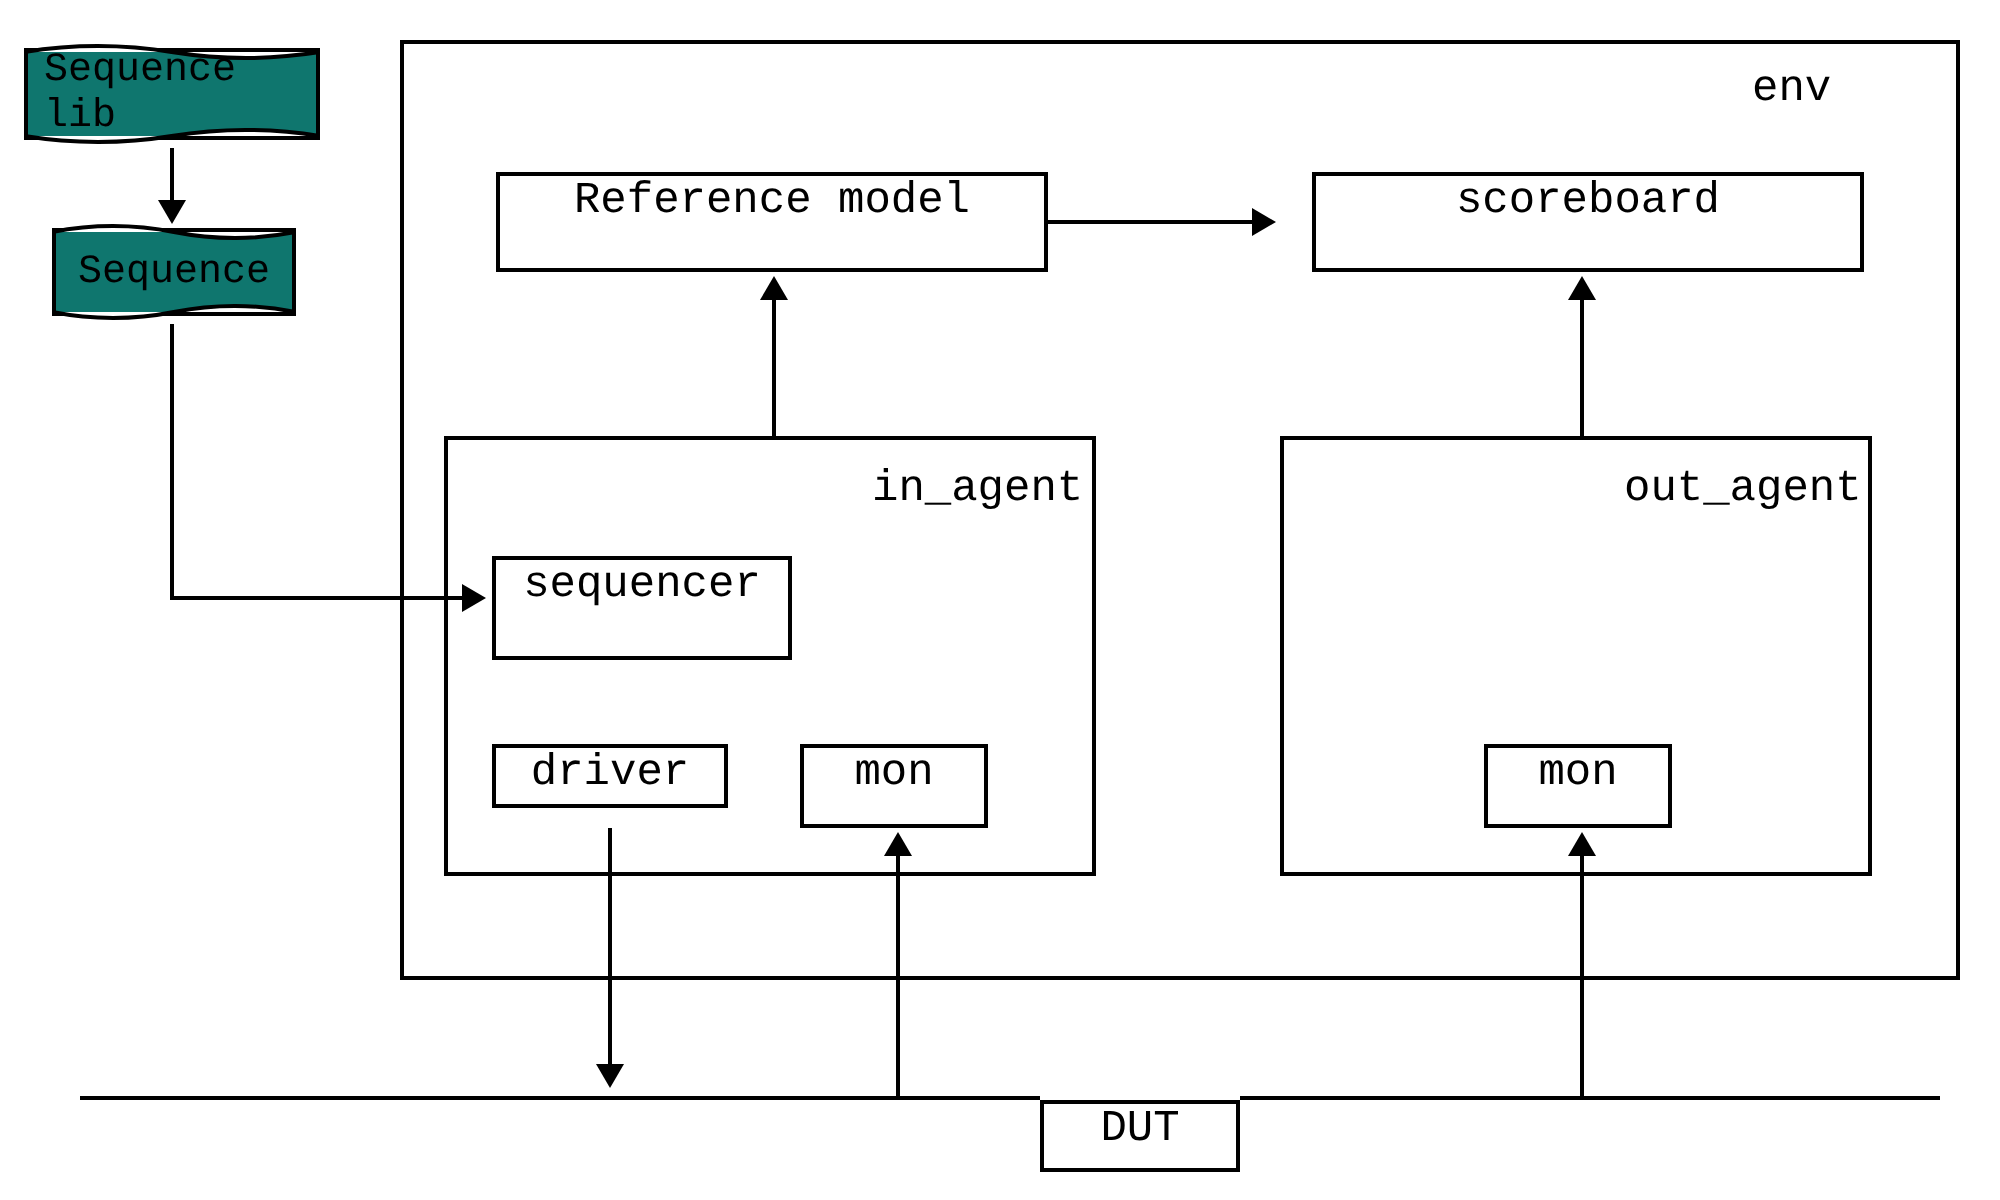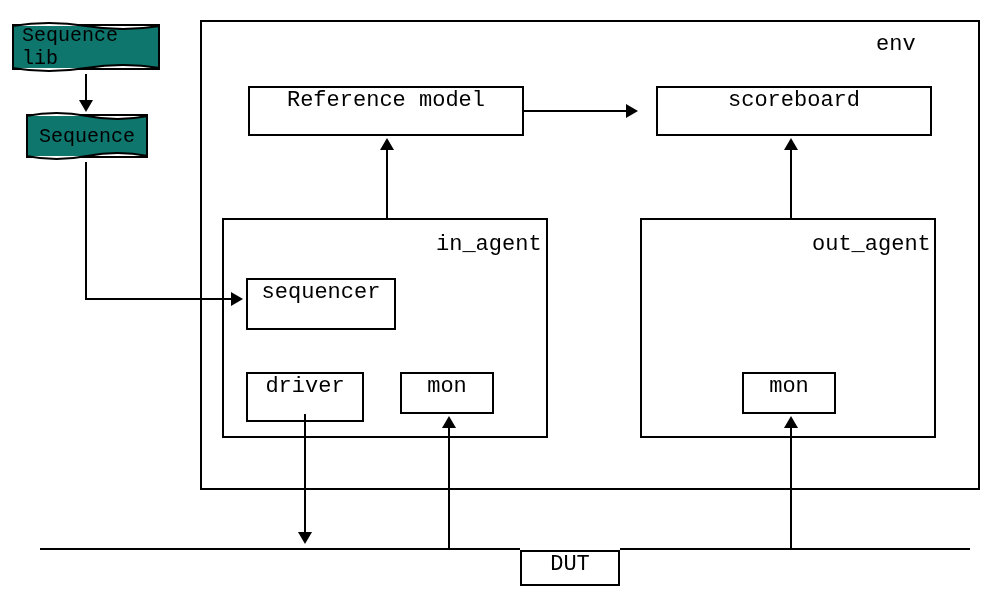--- a/index.html
+++ b/index.html
@@ -125,21 +125,21 @@
 <div class="box" style="left:222px; top:218px; width:326px; height:220px;"></div>
 <span class="label-tr" style="left:436px; top:232px;">in_agent</span>
 
 <div class="box" style="left:640px; top:218px; width:296px; height:220px;"></div>
 <span class="label-tr" style="left:812px; top:232px;">out_agent</span>
 
 <div class="box" style="left:246px; top:278px; width:150px; height:52px;">
   <span>sequencer</span>
 </div>
 
-<div class="box" style="left:246px; top:372px; width:118px; height:50px;">
+<div class="box" style="left:246px; top:372px; width:118px; height:32px;">
   <span>driver</span>
 </div>
 
 <div class="box" style="left:400px; top:372px; width:94px; height:42px;">
   <span>mon</span>
 </div>
 
 <div class="box" style="left:742px; top:372px; width:94px; height:42px;">
   <span>mon</span>
 </div>

